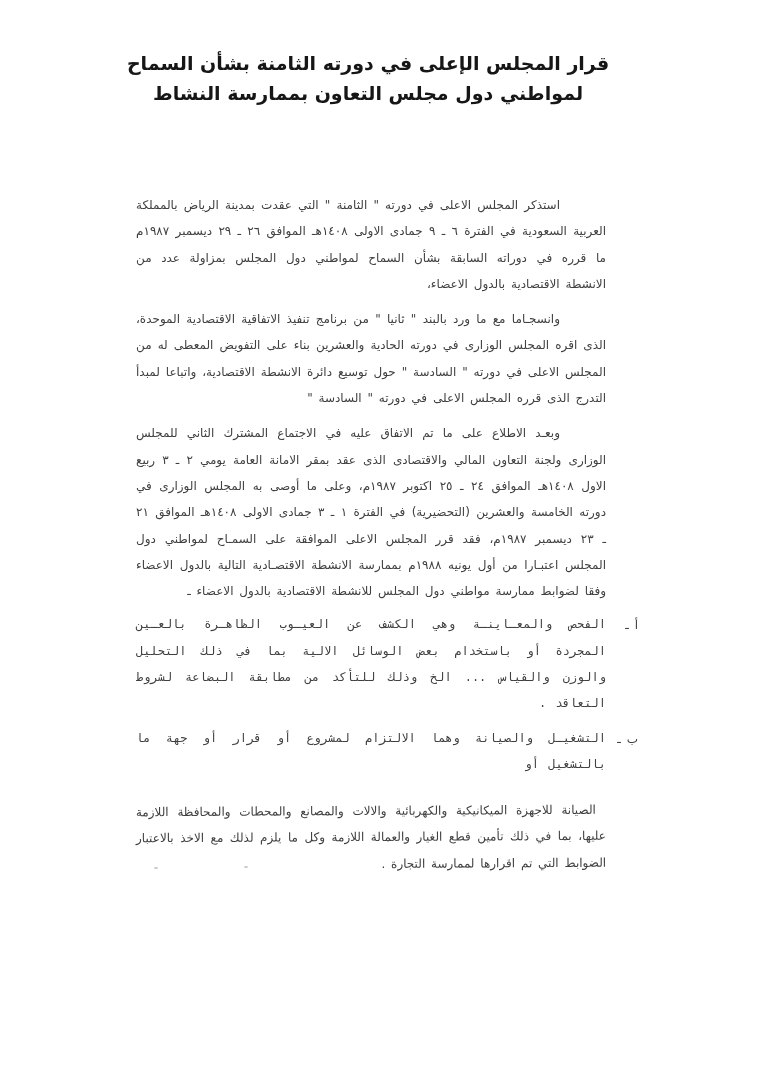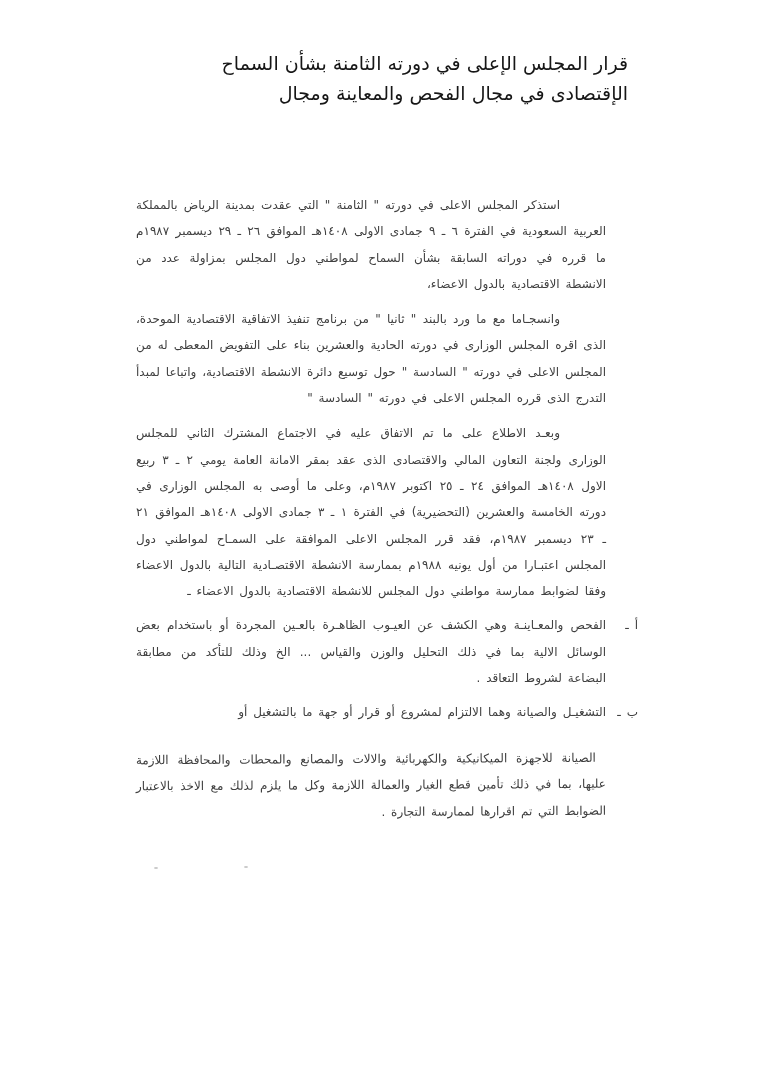--- a/index.html
+++ b/index.html
@@ -17,24 +17,24 @@
     background: var(--paper);
     overflow: hidden;
     font-family: "DejaVu Sans", sans-serif;
   }
   .doc-title {
     position: absolute;
     top: 48px;
     left: 108px;
     width: 520px;
     direction: rtl;
-    text-align: right;
+    text-align: center;
     color: var(--title-ink);
     font-size: 19px;
-    font-weight: normal;
+    font-weight: bold;
     line-height: 30px;
     letter-spacing: 0.2px;
   }
   .doc-body {
     position: absolute;
     top: 192px;
     right: 152px;
     width: 470px;
     direction: rtl;
     color: var(--ink);
@@ -61,20 +61,21 @@
     position: absolute;
     right: -32px;
     top: 0;
     white-space: nowrap;
     color: var(--ink);
   }
   .list-item p.item-text {
     margin: 0;
     text-indent: 0;
     text-align: justify;
+    font-family: Liberation Mono, monospace;
   }
   .doc-body p.continuation {
     margin: 0;
     text-indent: 10px;
     transform: rotate(-0.3deg);
   }
   .speck {
     position: absolute;
     width: 4px;
     height: 2px;
@@ -84,21 +85,21 @@
   .speck.s1 { left: 154px; top: 867px; }
   .speck.s2 { left: 244px; top: 866px; }
 </style>
 </head>
 <body>
 
 <div class="page">
 
   <header class="doc-title">
     <div>قرار المجلس الإعلى في دورته الثامنة بشأن السماح</div>
-    <div>الإقتصادى في مجال الفحص والمعاينة ومجال</div>
+    <div>لمواطني دول مجلس التعاون بممارسة النشاط</div>
   </header>
 
   <main class="doc-body">
     <p class="para p1">استذكر المجلس الاعلى في دورته " الثامنة " التي عقدت بمدينة الرياض بالمملكة العربية السعودية في الفترة ٦ ـ ٩ جمادى الاولى ١٤٠٨هـ الموافق ٢٦ ـ ٢٩ ديسمبر ١٩٨٧م ما قرره في دوراته السابقة بشأن السماح لمواطني دول المجلس بمزاولة عدد من الانشطة الاقتصادية بالدول الاعضاء،</p>
     <p class="para p2">وانسجـاما مع ما ورد بالبند " ثانيا " من برنامج تنفيذ الاتفاقية الاقتصادية الموحدة، الذى اقره المجلس الوزارى في دورته الحادية والعشرين بناء على التفويض المعطى له من المجلس الاعلى في دورته " السادسة " حول توسيع دائرة الانشطة الاقتصادية، واتباعا لمبدأ التدرج الذى قرره المجلس الاعلى في دورته " السادسة "</p>
     <p class="para p3">وبعـد الاطلاع على ما تم الاتفاق عليه في الاجتماع المشترك الثاني للمجلس الوزارى ولجنة التعاون المالي والاقتصادى الذى عقد بمقر الامانة العامة يومي ٢ ـ ٣ ربيع الاول ١٤٠٨هـ الموافق ٢٤ ـ ٢٥ اكتوبر ١٩٨٧م، وعلى ما أوصى به المجلس الوزارى في دورته الخامسة والعشرين (التحضيرية) في الفترة ١ ـ ٣ جمادى الاولى ١٤٠٨هـ الموافق ٢١ ـ ٢٣ ديسمبر ١٩٨٧م، فقد قرر المجلس الاعلى الموافقة على السمـاح لمواطني دول المجلس اعتبـارا من أول يونيه ١٩٨٨م بممارسة الانشطة الاقتصـادية التالية بالدول الاعضاء وفقا لضوابط ممارسة مواطني دول المجلس للانشطة الاقتصادية بالدول الاعضاء ـ</p>
 
     <div class="item-list">
       <div class="list-item">
         <span class="list-marker">أ ـ</span>

